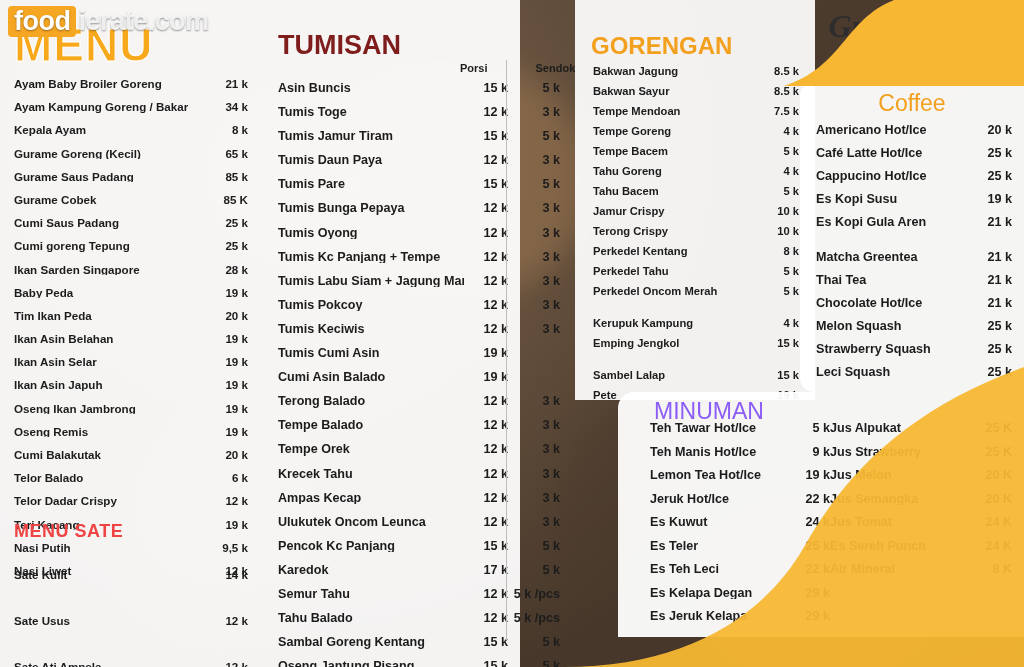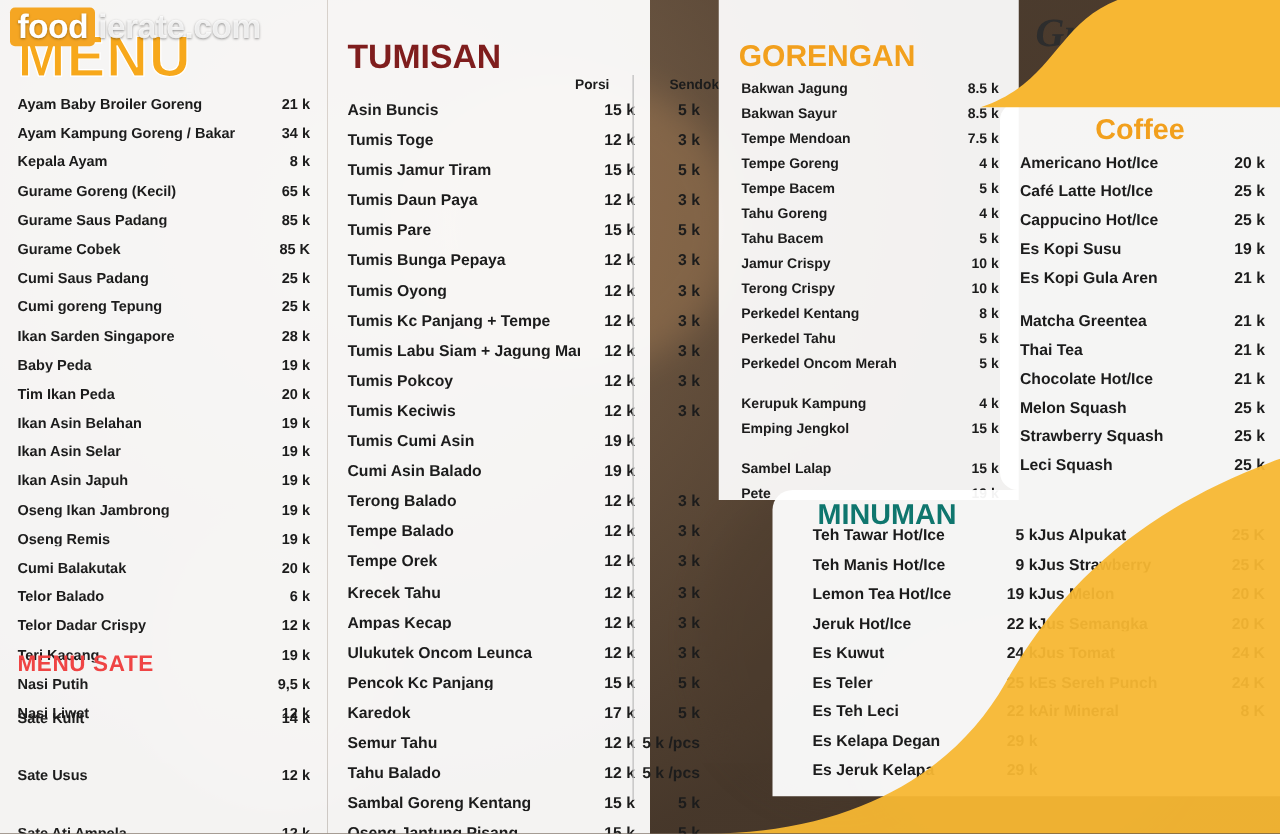--- a/index.html
+++ b/index.html
@@ -123,25 +123,25 @@
   #tumisan-title {
     position: absolute; left: 16px; top: 30px;
     font-size: 27px; color: #7f1d1d; font-weight: bold;
   }
   #gorengan-title {
     position: absolute; left: 16px; top: 32px;
     font-size: 24px; color: #f2a01d; font-weight: bold;
   }
   #coffee-title {
     text-align: center; font-size: 23px; color: #f2a01d;
-    font-weight: bold; margin-top: 8px;
+    font-weight: normal; margin-top: 8px;
   }
   #minuman-title {
     position: absolute; left: 36px; top: 6px;
-    font-size: 23px; color: #0f766e; font-weight: bold;
+    font-size: 23px; color: #8b5cf6; font-weight: normal;
   }
   #menu-sate-title {
     position: absolute; left: 14px; top: 521px;
     font-size: 18px; color: #ef4444; font-weight: bold;
   }
 
   
   .rows { position: absolute; }
   .row {
     display: flex; align-items: baseline;

